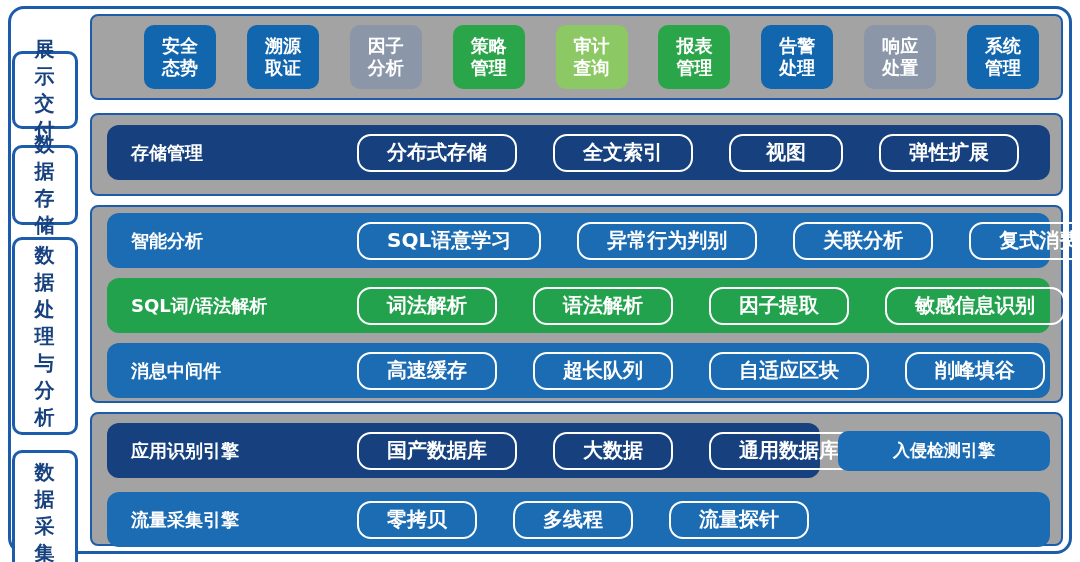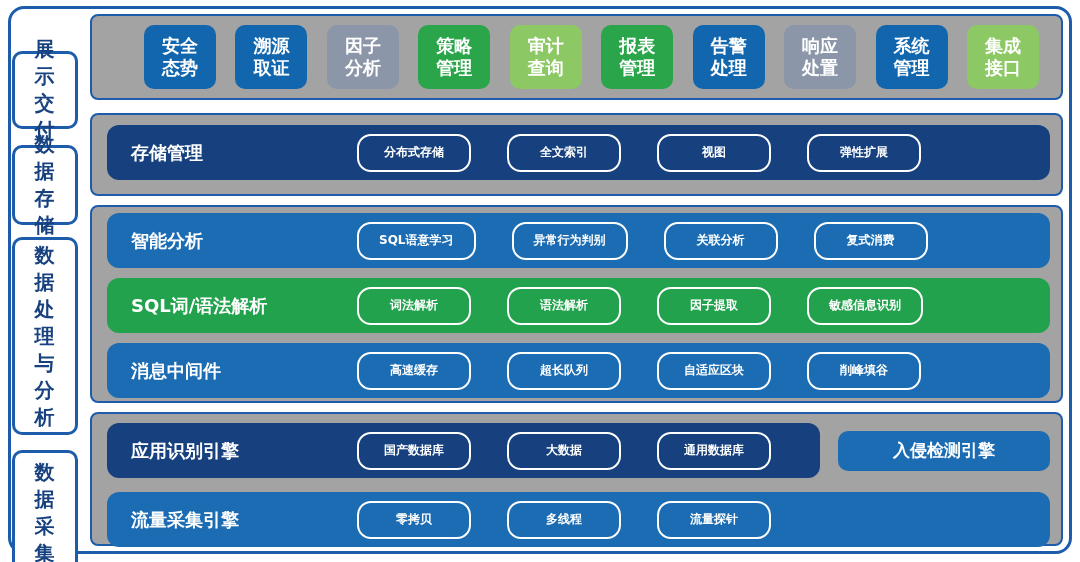--- a/index.html
+++ b/index.html
@@ -28,23 +28,23 @@
         row-gap:14px;padding:9px 0 0 15px;}
   .tile{width:72px;height:64px;border-radius:10px;box-sizing:border-box;
         padding:0 14px;color:#fff;font-weight:bold;font-size:18px;line-height:1.25;
         display:flex;align-items:center;justify-content:center;text-align:center;}
   .bar{width:943px;height:55px;border-radius:12px;display:flex;align-items:center;
        color:#fff;box-sizing:border-box;flex:none;}
   .bar.short{width:713px;}
   .bar-title{font-weight:bold;font-size:18px;padding-left:24px;width:250px;
        box-sizing:border-box;white-space:nowrap;flex:none;}
   .pills{display:flex;align-items:center;gap:36px;}
-  .pill{min-width:114px;height:38px;box-sizing:border-box;padding:0 20px;
+  .pill{min-width:114px;height:38px;box-sizing:border-box;padding:0 28px;
        border:2px solid #ffffff;border-radius:14px;color:#fff;font-weight:bold;
-       font-size:12px;display:flex;align-items:center;justify-content:center;
+       font-size:20px;display:flex;align-items:center;justify-content:center;
        white-space:nowrap;}
   .row-wrap{display:flex;align-items:center;flex:none;}
   .side-box{width:212px;height:40px;margin-left:18px;border-radius:10px;
        color:#fff;font-weight:bold;font-size:17px;
        display:flex;align-items:center;justify-content:center;}
 </style>
 </head>
 <body>
 
 <div id="page">
@@ -53,21 +53,20 @@
     <div class="band band-display">
       <div class="tile" style="background: rgb(18, 102, 174);">安全态势</div>
       <div class="tile" style="background: rgb(18, 102, 174);">溯源取证</div>
       <div class="tile" style="background: rgb(139, 150, 169);">因子分析</div>
       <div class="tile" style="background: rgb(42, 165, 73);">策略管理</div>
       <div class="tile" style="background: rgb(140, 200, 99);">审计查询</div>
       <div class="tile" style="background: rgb(42, 165, 73);">报表管理</div>
       <div class="tile" style="background: rgb(18, 102, 174);">告警处理</div>
       <div class="tile" style="background: rgb(139, 150, 169);">响应处置</div>
       <div class="tile" style="background: rgb(18, 102, 174);">系统管理</div>
-      <div class="tile" style="background: rgb(140, 200, 99);">集成接口</div>
     </div>
     <div class="side-label pos-storage">数据存储</div>
     <div class="band band-storage">
       <div class="bar" style="background: rgb(22, 65, 126);">
         <div class="bar-title">存储管理</div>
         <div class="pills">
           <div class="pill">分布式存储</div>
           <div class="pill">全文索引</div>
           <div class="pill">视图</div>
           <div class="pill">弹性扩展</div>

